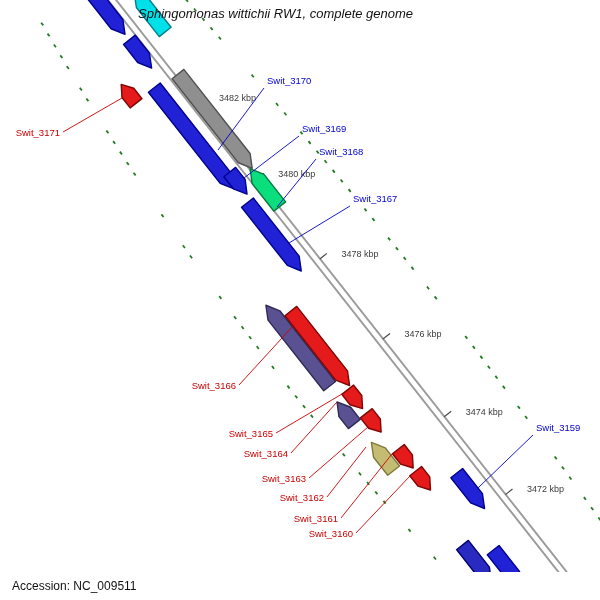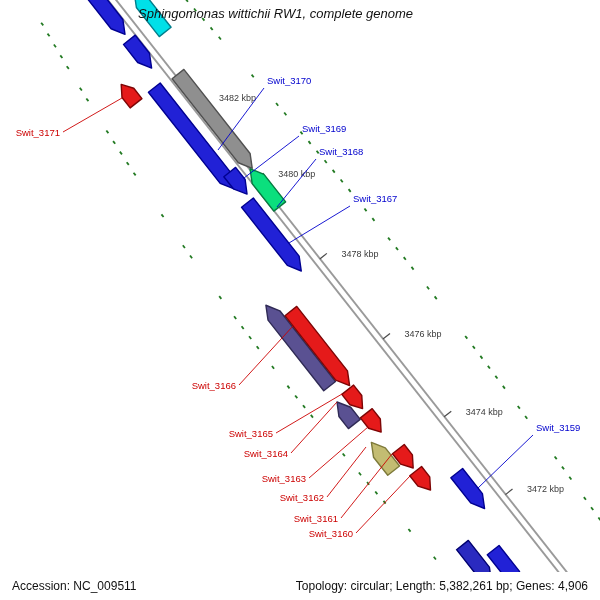--- a/index.html
+++ b/index.html
@@ -161,15 +161,14 @@
         <text x="338" y="522" text-anchor="end" fill="#cc0000" class="genelab">Swit_3161</text>
         <line x1="356" y1="533" x2="410" y2="476" stroke="#cc0000" stroke-width="0.9"></line>
         <text x="353" y="537" text-anchor="end" fill="#cc0000" class="genelab">Swit_3160</text>
         <line x1="533" y1="435" x2="478" y2="488" stroke="#0000cd" stroke-width="0.9"></line>
         <text x="536" y="431" text-anchor="start" fill="#0000cd" class="genelab">Swit_3159</text>
       </g>
     </svg>
   <div id="page-title">Sphingomonas wittichii RW1, complete genome</div>
   <div id="status-bar">
     <span>Accession: NC_009511</span>
-    <span>Topology: circular; Length: 5,382,261 bp; Genes: 4,906</span>
   </div>
 </div>
 
 </body></html>

